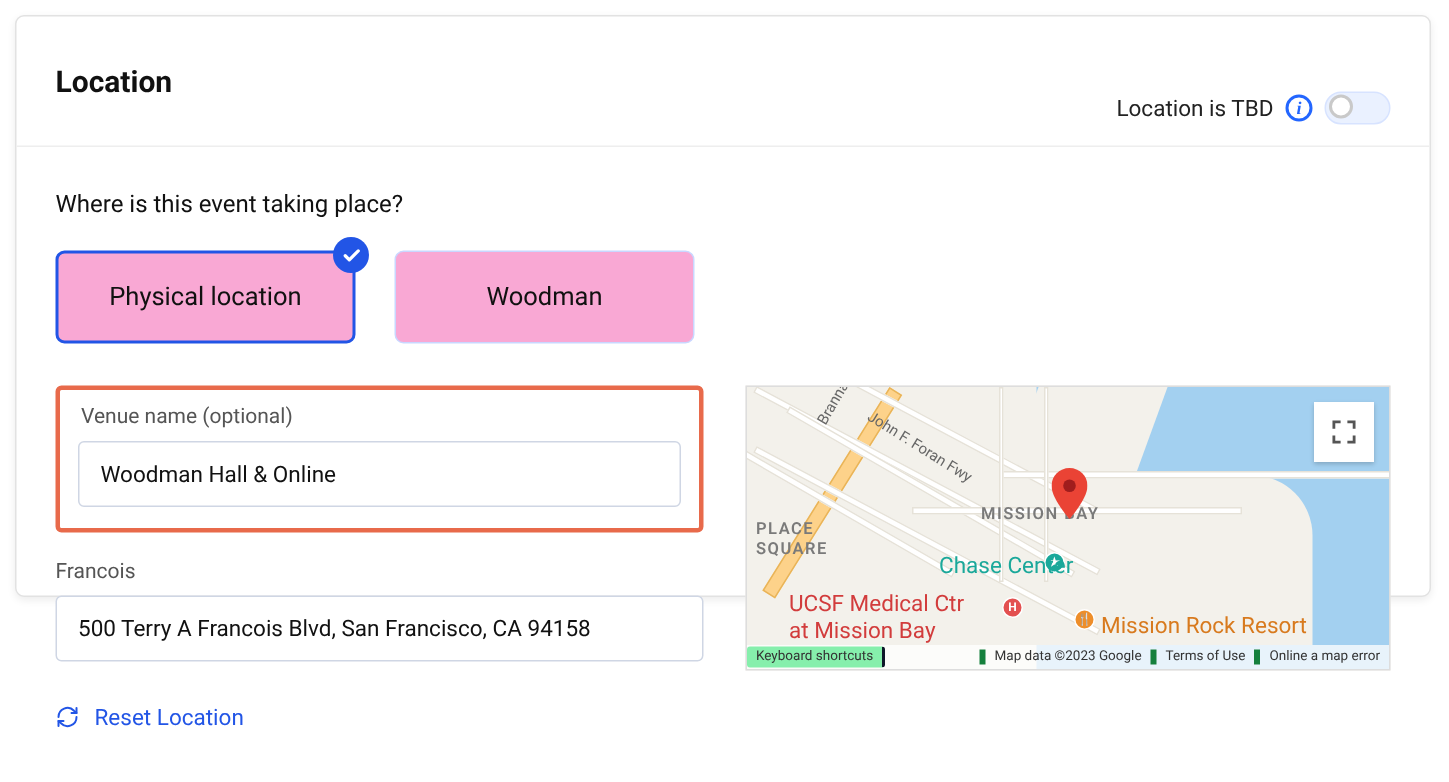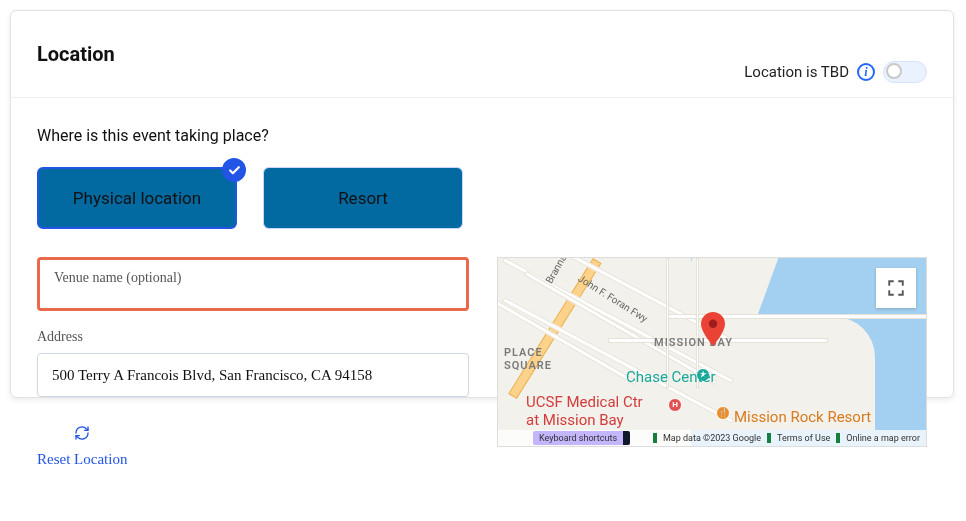--- a/index.html
+++ b/index.html
@@ -92,21 +92,21 @@
     width: 200px;
     height: 62px;
     border: 1px solid #c9d7ff;
     border-radius: 6px;
     display: flex;
     align-items: center;
     justify-content: center;
     font-size: 17px;
     color: #111;
     cursor: pointer;
-    background: #0369a1;
+    background: #f9a8d4;
   }
   .type-option.selected {
     border: 2px solid #2255e6;
   }
   .check-badge {
     position: absolute;
     top: -11px;
     right: -11px;
     width: 24px;
     height: 24px;
@@ -115,21 +115,21 @@
     display: flex;
     align-items: center;
     justify-content: center;
   }
   .check-badge svg { width: 13px; height: 13px; }
   .row {
     display: flex;
     gap: 28px;
     align-items: flex-start;
   }
-  .left-col { width: 432px; font-family: Liberation Serif, serif; }
+  .left-col { width: 432px; }
   .field-group { margin-bottom: 18px; }
   .field-label {
     font-size: 14px;
     color: #555;
     margin-bottom: 8px;
   }
   .text-input {
     width: 100%;
     height: 44px;
     border: 1px solid #cfd6e4;
@@ -151,21 +151,20 @@
   }
   .highlight-box .field-label { margin-left: 2px; }
   .reset-link {
     display: inline-flex;
     align-items: center;
     gap: 10px;
     color: #2255e6;
     font-size: 15px;
     cursor: pointer;
     margin-top: 10px;
-    flex-direction: column;
   }
   .reset-link svg { width: 16px; height: 16px; }
   .map-box {
     width: 430px;
     height: 190px;
     position: relative;
     border: 1px solid #ddd;
     overflow: hidden;
     background: #f2efe9;
   }
@@ -244,21 +243,21 @@
     justify-content: flex-end;
     gap: 0;
     font-size: 9px;
     color: #333;
   }
   .map-footer span {
     padding: 0 6px;
     border-left: 4px solid #15803d;
   }
   .map-footer span:first-child { border-left: none; }
-  .map-footer .kbd { margin-right: auto; border-left:none; border-right:7px solid #0f172a; background:#c4b5fd; padding:2px 6px; border-radius:2px;margin-left:35px;}
+  .map-footer .kbd { margin-right: auto; border-left:none; border-right:2px solid #0f172a; background:#86efac; padding:2px 6px; border-radius:2px;}
   .poi-label { position:absolute; font-size:15px; white-space:nowrap; }
   .poi-label.teal { color:#1aa89a; }
   .poi-label.orange { color:#d87a1e; }
   .poi-label.red { color:#d23c3c; }
 </style>
 </head>
 <body>
 
 <div class="card">
 
@@ -279,33 +278,34 @@
     <div class="type-options">
       <div class="type-option selected">
         <span>Physical location</span>
         <div class="check-badge">
           <svg viewBox="0 0 24 24" fill="none" stroke="#fff" stroke-width="4" stroke-linecap="round" stroke-linejoin="round">
               <polyline points="20 6 9 17 4 12"></polyline>
             </svg>
         </div>
       </div>
       <div class="type-option">
-        <span>Resort</span>
+        <span>Woodman</span>
       </div>
     </div>
 
     <div class="row">
       <div class="left-col">
 
         <div class="highlight-box">
           <div class="field-label">Venue name (optional)</div>
+          <input class="text-input" type="text" value="Woodman Hall &amp; Online" style="">
         </div>
 
         <div class="field-group">
-          <div class="field-label">Address</div>
+          <div class="field-label">Francois</div>
           <input class="text-input" type="text" value="500 Terry A Francois Blvd, San Francisco, CA 94158" style="">
         </div>
 
         <div class="reset-link">
           <svg viewBox="0 0 24 24" fill="none" stroke="#2255e6" stroke-width="2" stroke-linecap="round" stroke-linejoin="round">
             <path d="M3 12a9 9 0 0 1 15.5-6.3L21 8"></path>
               <path d="M21 3v5h-5"></path>
             <path d="M21 12a9 9 0 0 1-15.5 6.3L3 16"></path>
               <path d="M3 21v-5h5"></path>
           </svg>

